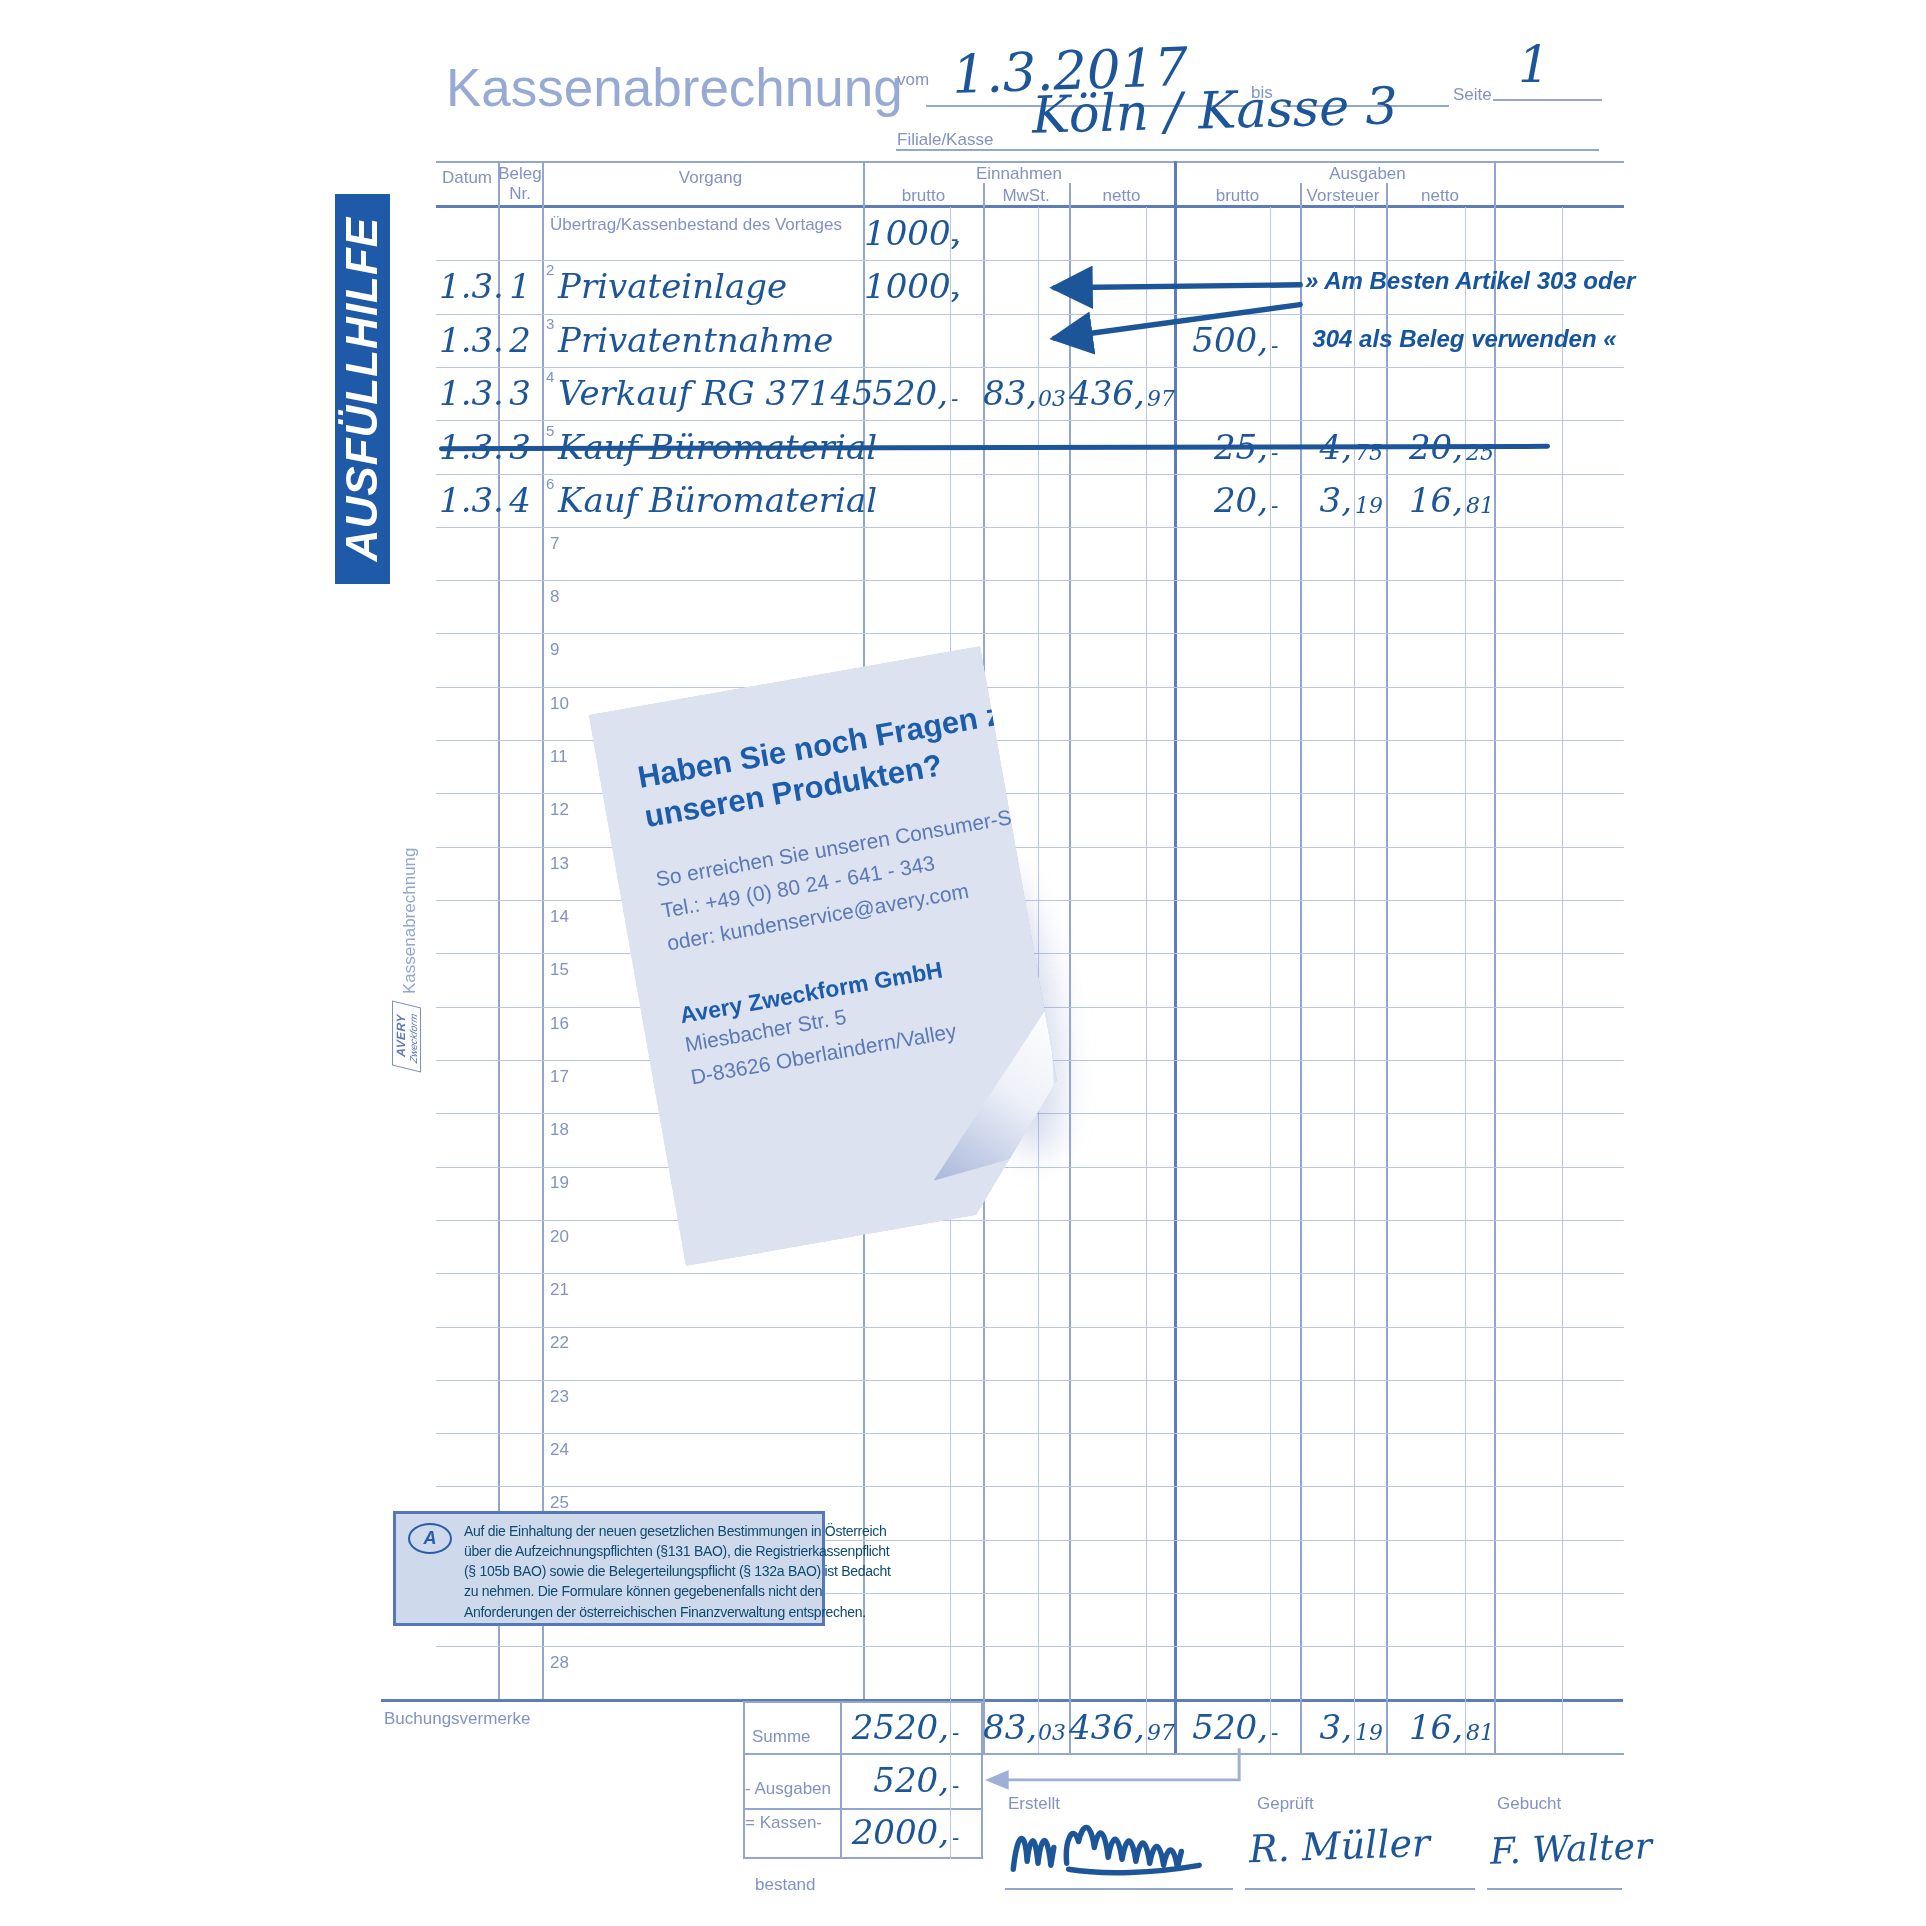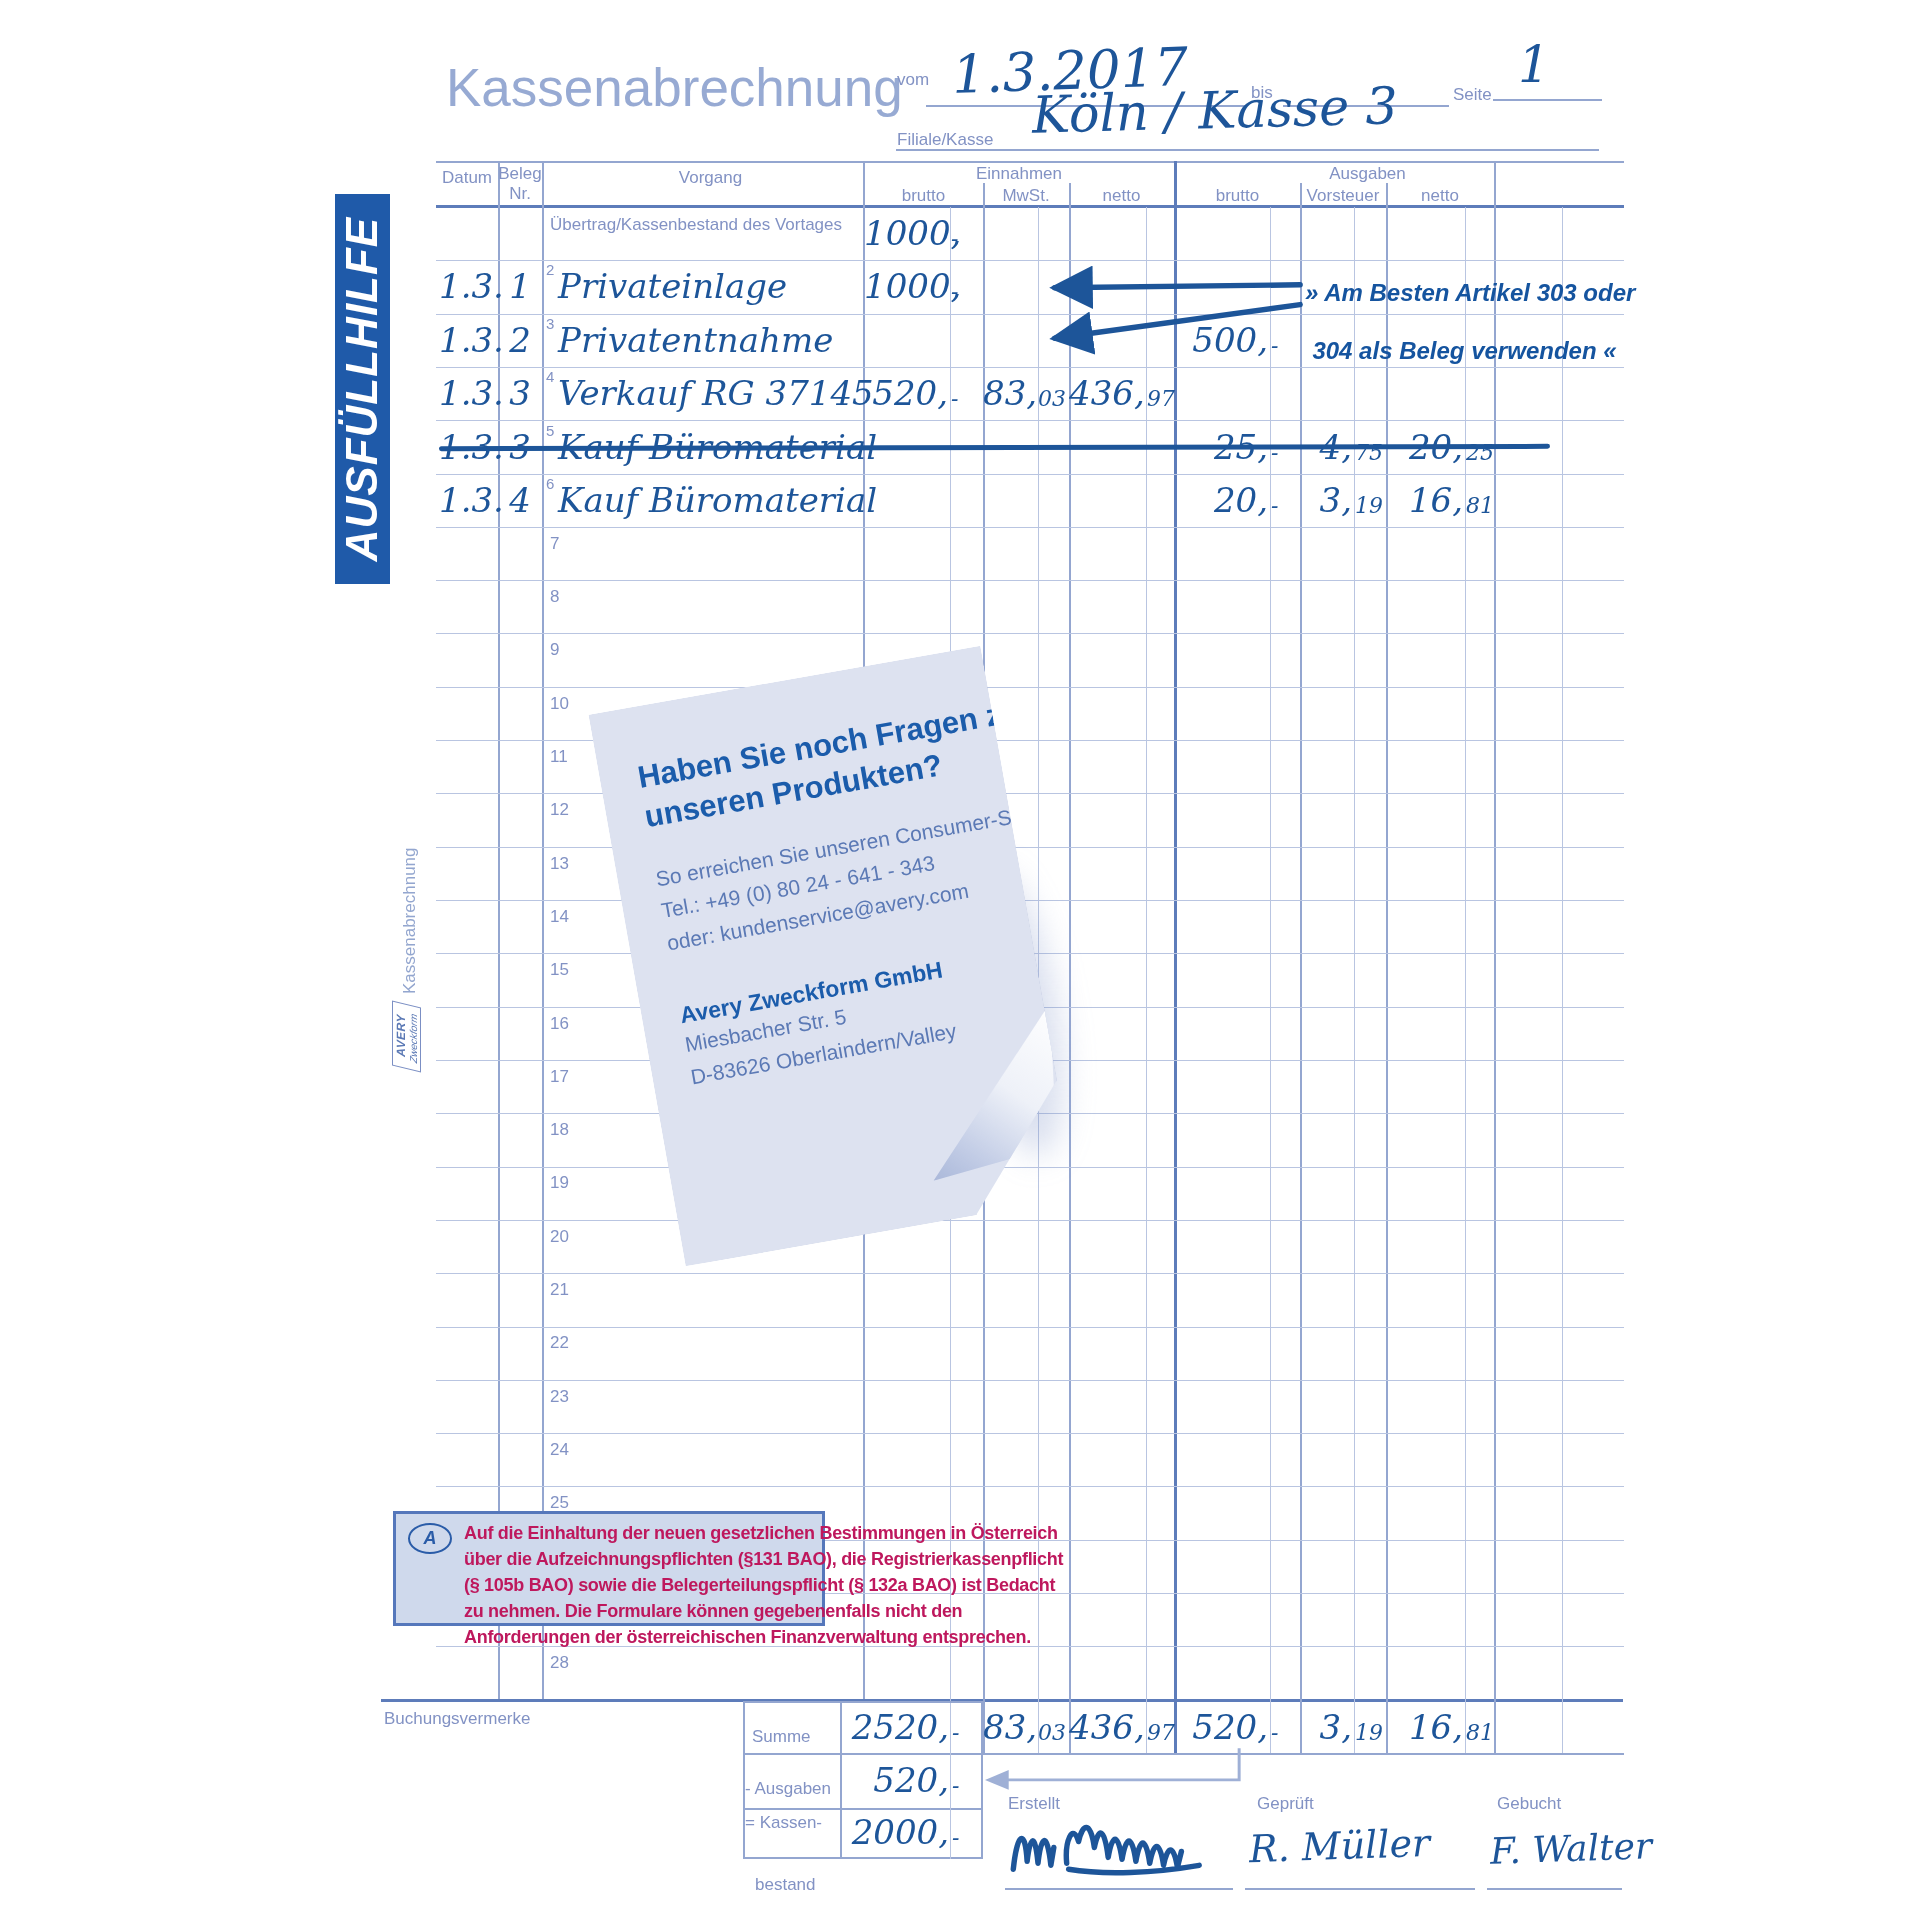--- a/index.html
+++ b/index.html
@@ -60,22 +60,22 @@
         background:linear-gradient(225deg,#ffffff 0%,#eef1f8 45%,#c3cde6 78%,#a9b7d9 100%);
         clip-path:polygon(100% 4%,0 98%,88% 90%);
         filter:drop-shadow(-4px 6px 6px rgba(100,120,170,.35));}
   .note-shadow{position:absolute;left:978px;top:871px;width:79px;height:287px;border-radius:50%;
         background:rgba(125,145,200,.30);filter:blur(16px);transform:rotate(-9deg);}
   .austria{position:absolute;left:393px;top:1511px;width:432px;height:115px;background:#cfd9ec;
         border:3px solid #5577bb;box-sizing:border-box;display:flex;padding:7px 8px 6px 10px;}
   .austria .marker{flex:0 0 40px;height:27px;border:2.5px solid #2a5ca8;border-radius:50%;
         color:#2a5ca8;font-weight:bold;font-style:italic;font-size:18px;display:flex;
         align-items:center;justify-content:center;margin:2px 12px 0 2px;}
-  .austria .atext{font-size:18px;letter-spacing:-0.3px;line-height:1.44;color:#be185d;white-space:nowrap;font-weight:bold;}
-  .anno{position:absolute;color:#15549f;font-weight:bold;font-style:italic;font-size:24px;white-space:nowrap;margin-top:12px;}
+  .austria .atext{font-size:14px;letter-spacing:-0.3px;line-height:1.44;color:#0c4a6e;white-space:nowrap;}
+  .anno{position:absolute;color:#15549f;font-weight:bold;font-style:italic;font-size:24px;white-space:nowrap;}
   .strike{position:absolute;left:439px;top:445px;width:1111px;height:5px;background:var(--hw);
           border-radius:3px;transform:rotate(-0.12deg);}
   .siglbl{position:absolute;color:var(--printed);font-size:17px;}
   .sigline{position:absolute;height:1.6px;background:var(--grid);top:1888px;}
 </style>
 </head>
 <body>
 
 <div class="page">
 

